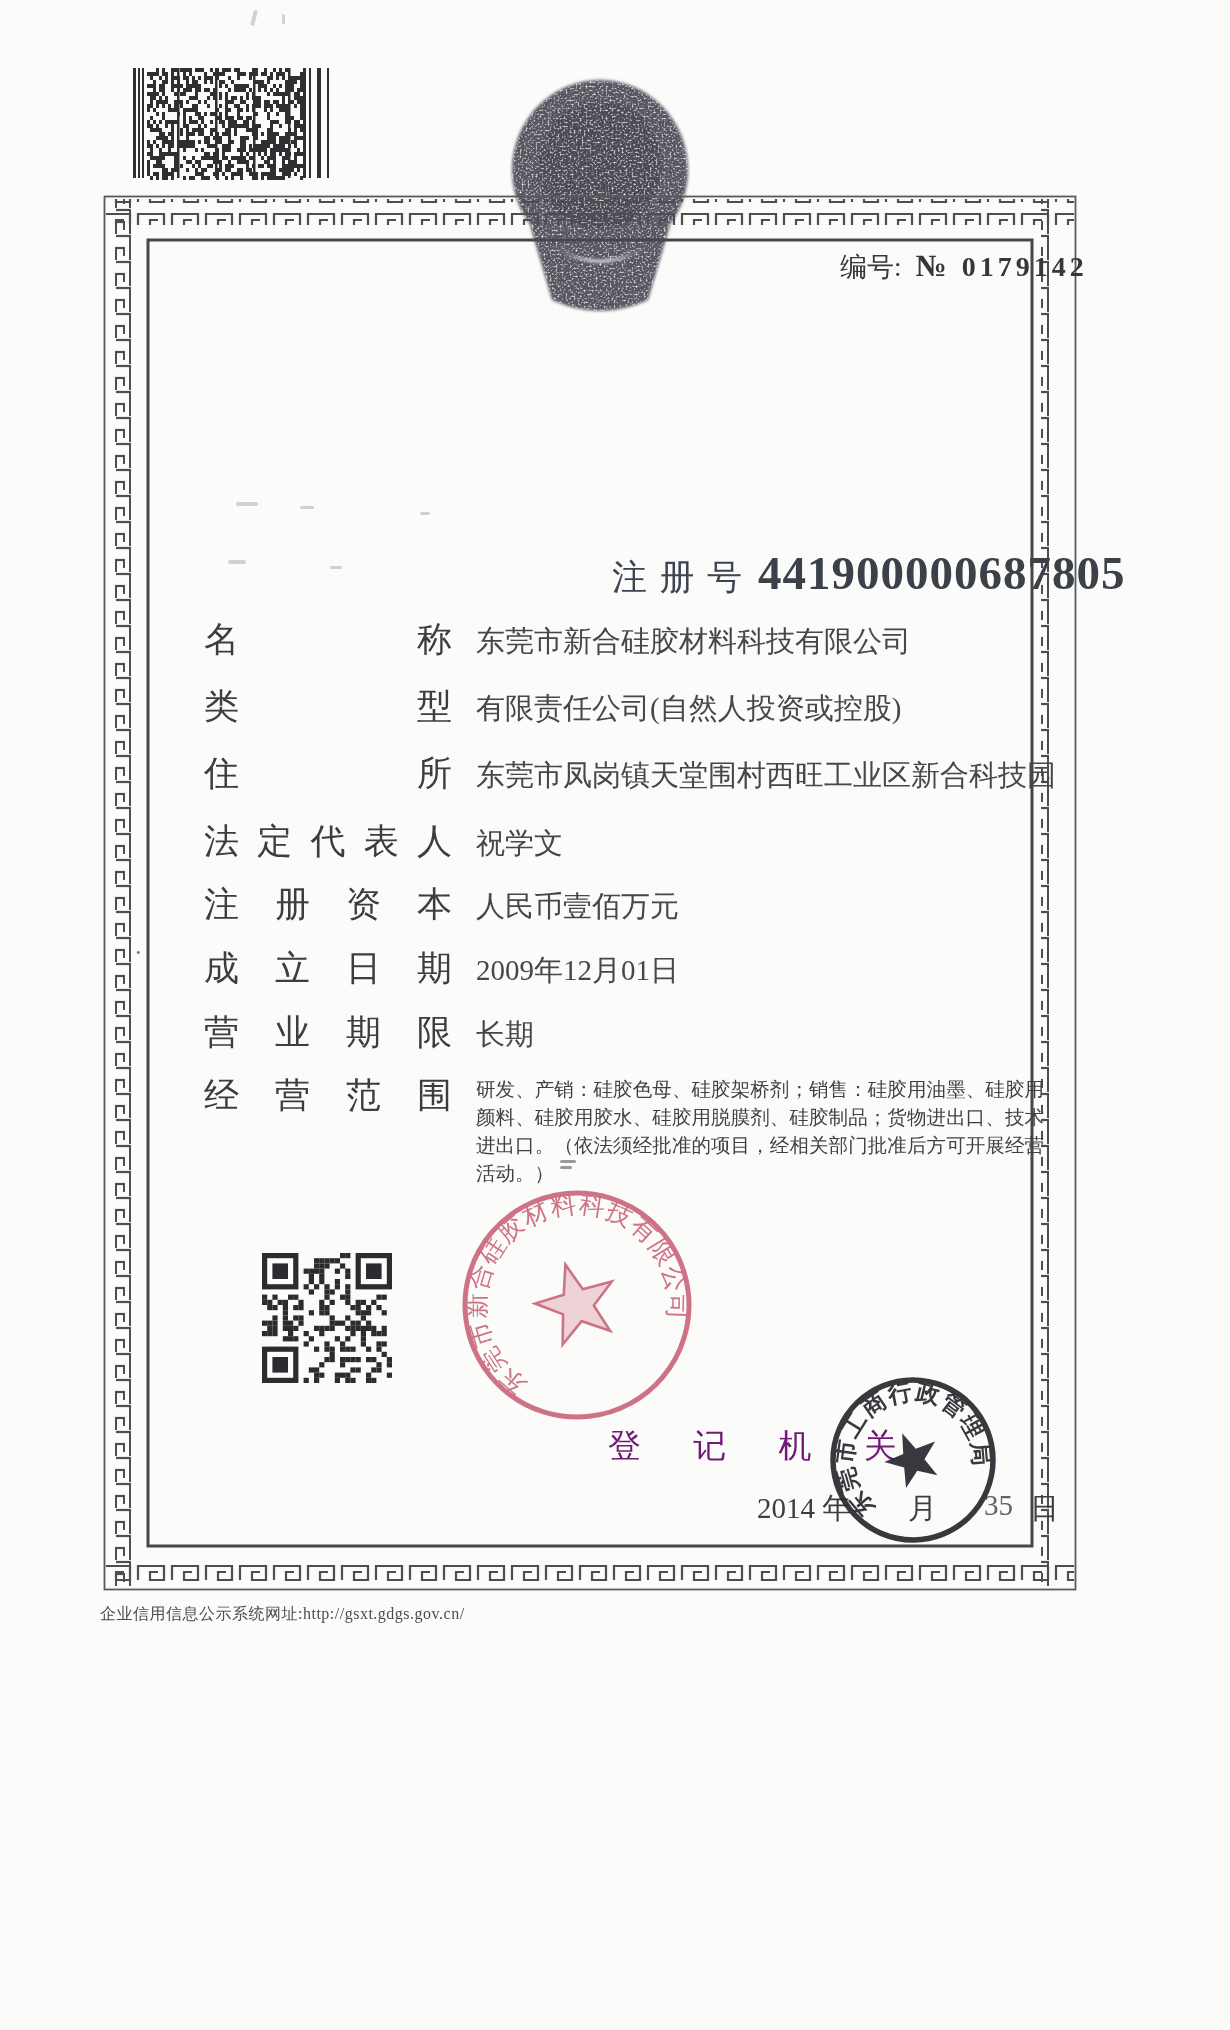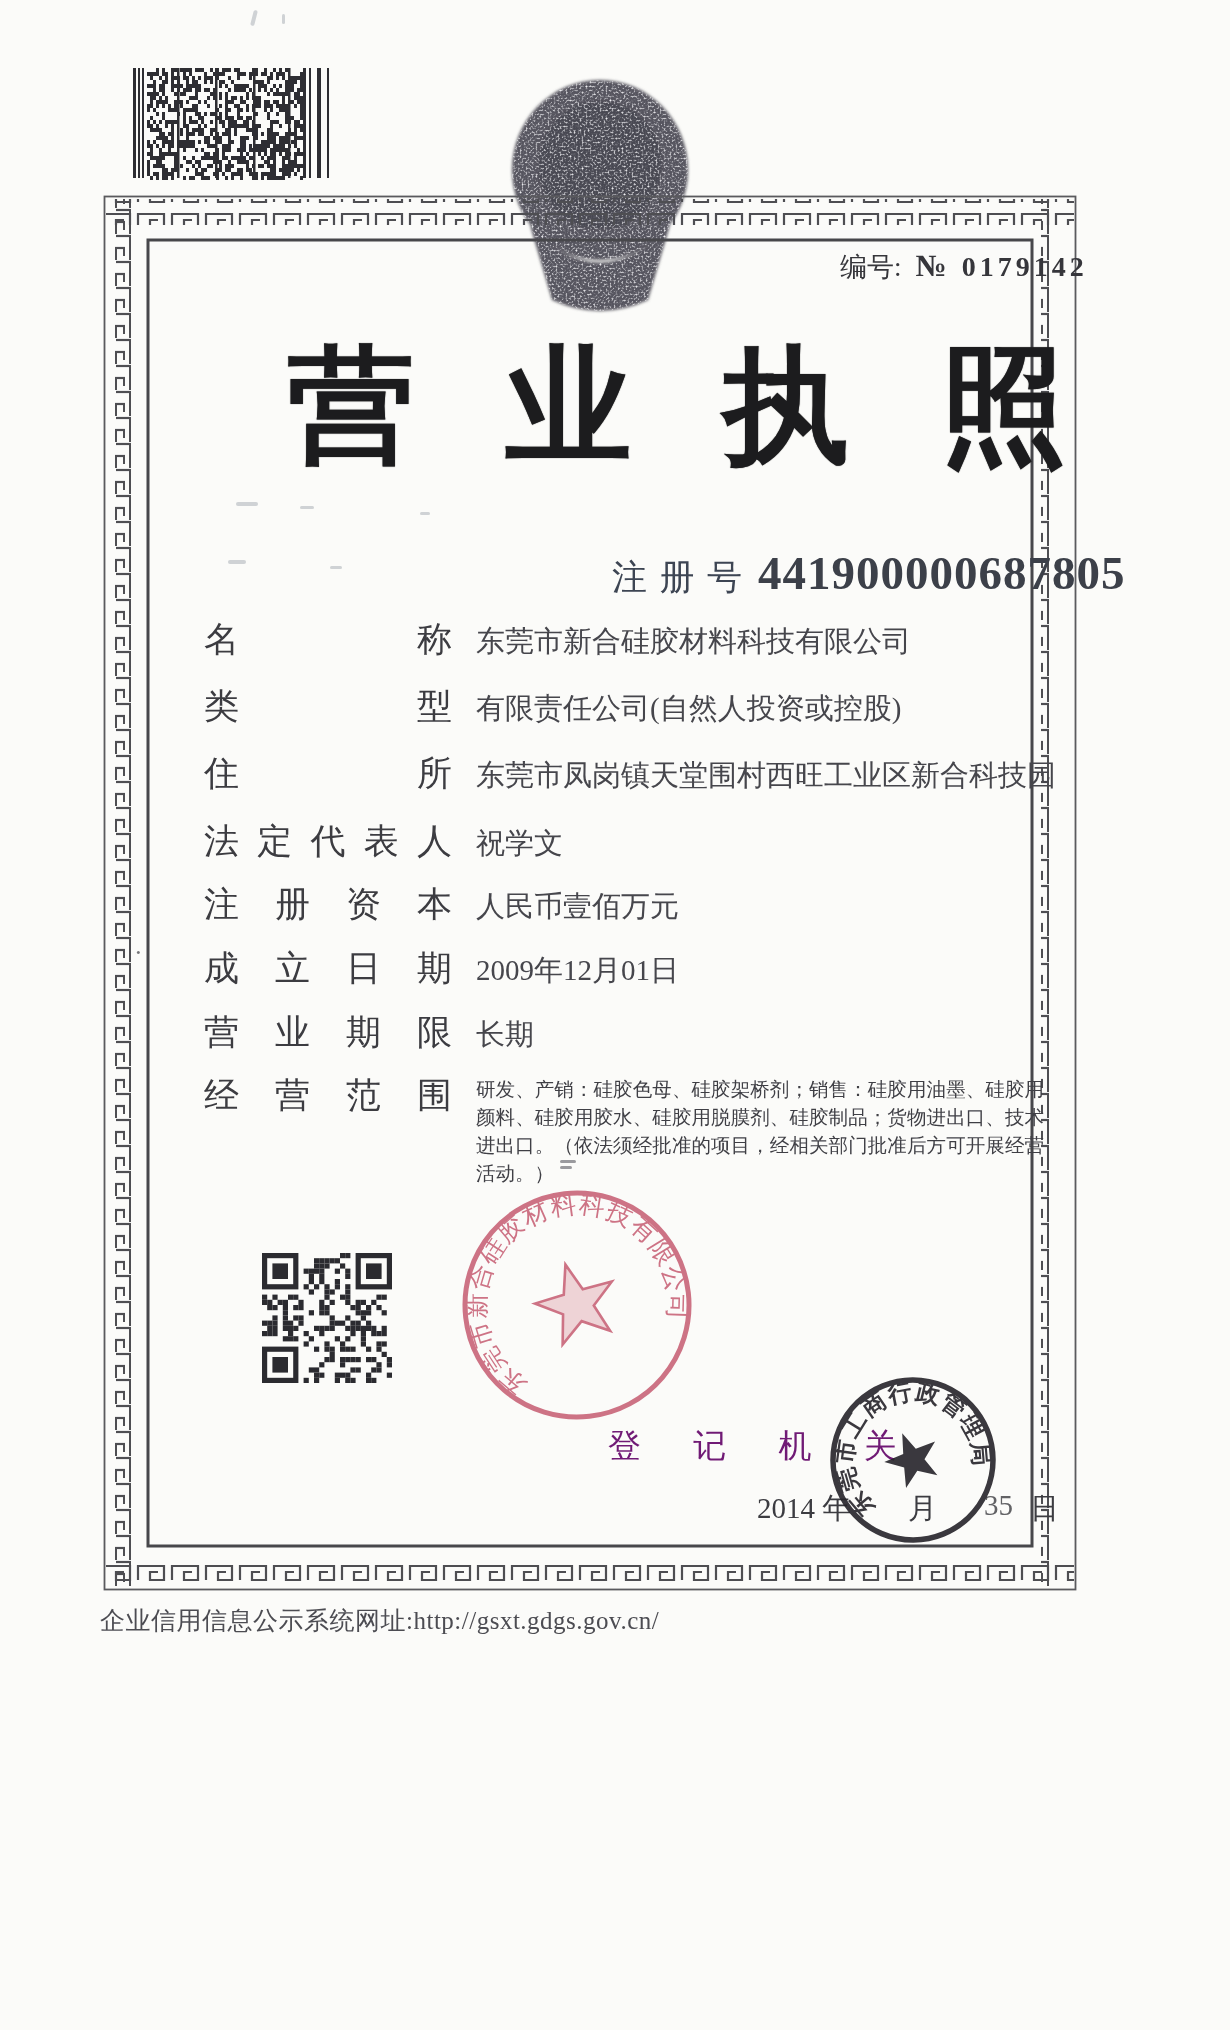--- a/index.html
+++ b/index.html
@@ -30,21 +30,21 @@
     font-size:35px;font-weight:500;color:#3c3c41;}
   .row-value{position:absolute;left:476px;top:6px;font-size:29px;color:#46464c;white-space:nowrap;}
   .row-value.small{font-size:19.5px;line-height:28px;width:568px;white-space:normal;top:4px;
     text-align:justify;color:#3f3f45;}
   
   .registry-label{left:608px;top:1424px;font-size:33px;letter-spacing:22px;color:#701a75;white-space:nowrap;}
   .date-line{left:0;top:1489px;width:1230px;height:40px;font-size:29px;color:#3c3c41;}
   .date-line span{position:absolute;}
   .dp1{left:757px;} .dp2{left:908px;} .dp3{left:984px;opacity:.8;} .dp4{left:1030px;}
   
-  .footer-left{left:100px;top:1604px;font-size:25px;letter-spacing:.5px;color:#4c4c52;}
+  .footer-left{left:100px;top:1604px;font-size:16px;letter-spacing:.5px;color:#4c4c52;}
   .footer-right{left:708px;top:1602px;font-size:20.5px;font-weight:600;letter-spacing:1px;color:#424247;}
   
   .deco{left:0;top:0;pointer-events:none;}
   .stamp{pointer-events:none;}
   .stamp-company{left:445px;top:1173px;}
   .stamp-registry{left:825px;top:1372px;}
   
   .artifact{background:#9aa0a8;opacity:.45;border-radius:2px;}
   .artifact.dark{background:#5a5a60;opacity:.6;}
   .dot-artifact{font-size:26px;color:#55555a;opacity:.8;}
@@ -1013,21 +1013,20 @@
         <rect x="10.4" y="104" width="15.600000000000001" height="15.600000000000001" fill="#2b2b30"></rect>
       </g>
   </svg>
 
   <div class="abs serial">
     <span>编号:</span>
     <span class="no-sign">№</span>
     <span class="num">0179142</span>
   </div>
 
-  <div class="abs title">营 业 执 照</div>
 
   <div class="abs regno">
     <span class="lbl">
         <span>注</span>
         <span>册</span>
         <span>号</span>
       </span>
     <span class="val">441900000687805</span>
   </div>
 

